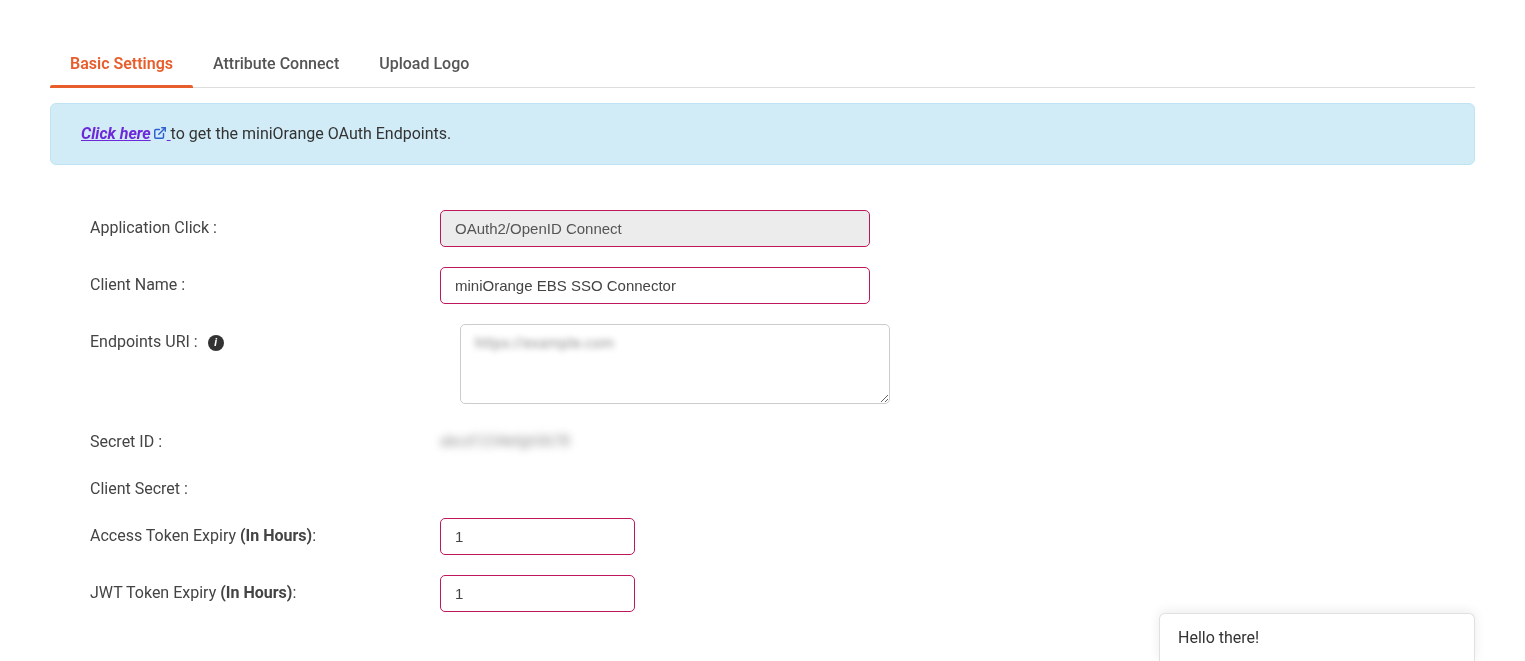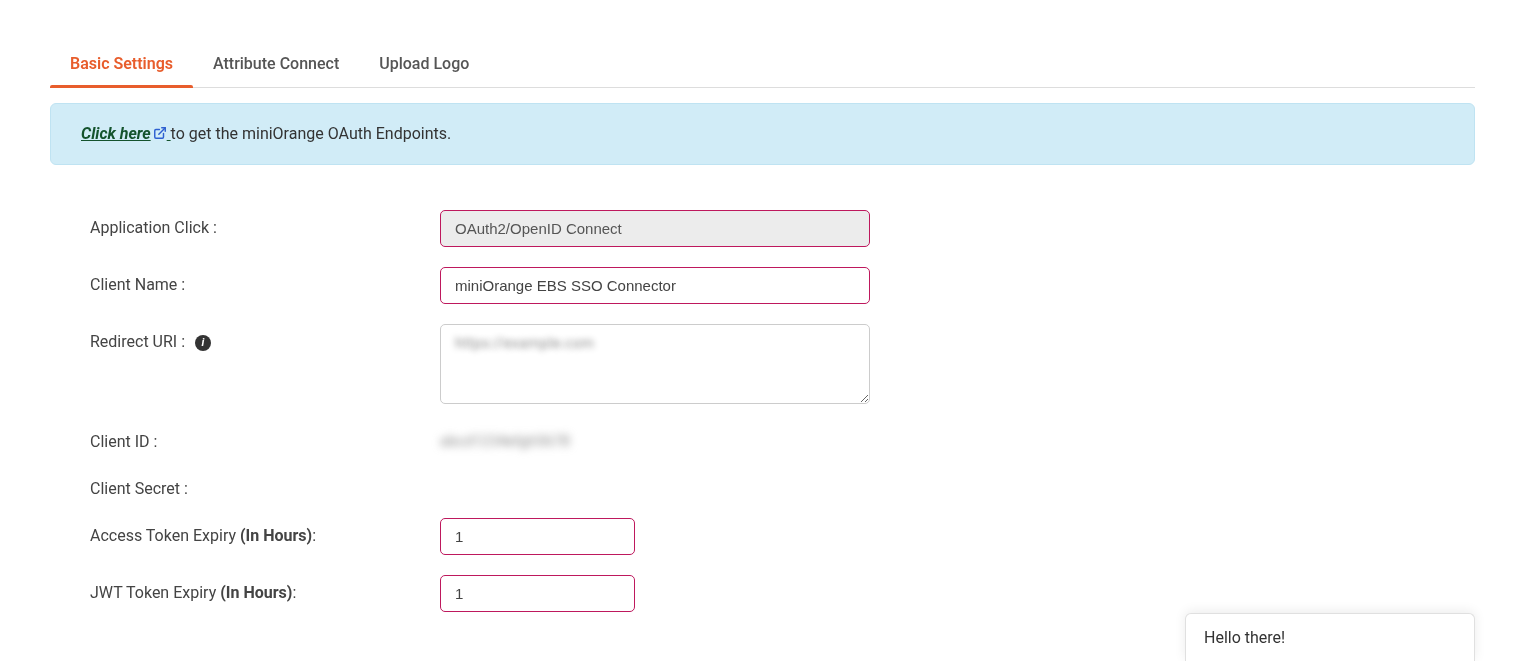--- a/index.html
+++ b/index.html
@@ -47,21 +47,21 @@
     .info-banner {
       background: #d1ecf7;
       border: 1px solid #bfe3f2;
       border-radius: 6px;
       padding: 20px 30px;
       font-size: 16px;
       color: #333;
       margin-bottom: 45px;
     }
     .info-banner a {
-      color: #14532d;
+      color: #6d28d9;
       font-style: italic;
       font-weight: 700;
       text-decoration: underline;
       cursor: pointer;
     }
     .external-icon {
       display: inline-block;
       vertical-align: -1px;
       margin-left: 2px;
     }
@@ -115,39 +115,40 @@
     .form-textarea {
       width: 430px;
       height: 80px;
       padding: 9px 14px;
       font-size: 15px;
       border: 1px solid #ccc;
       border-radius: 5px;
       resize: both;
       color: #888;
       font-family: inherit;
+      margin-left: 20px;
     }
     .blurred-text {
       filter: blur(4px);
       color: #888;
       font-size: 15px;
       padding-top: 8px;
       user-select: none;
     }
     .reveal-link {
       color: #2e2ed1;
       font-size: 16px;
       cursor: pointer;
       padding-top: 4px;
     }
     .chat-widget {
       position: fixed;
       right: 50px;
       bottom: 0;
-      width: 290px;
+      width: 316px;
       background: #fff;
       border: 1px solid #e0e0e0;
       border-bottom: none;
       border-radius: 6px 6px 0 0;
       box-shadow: 0 -2px 12px rgba(0,0,0,0.08);
       padding: 14px 18px;
       font-size: 16px;
       color: #333;
     }
   </style>
@@ -178,28 +179,28 @@
     <input type="text" class="form-input readonly" readonly="" value="OAuth2/OpenID Connect" style="">
   </div>
 
   <div class="form-row">
     <div class="form-label">Client Name :</div>
     <input type="text" class="form-input" value="miniOrange EBS SSO Connector" style="">
   </div>
 
   <div class="form-row">
     <div class="form-label">
-      <span>Redirect URI :</span>
+      <span>Endpoints URI :</span>
       <span class="info-icon">i</span>
     </div>
     <textarea class="form-textarea" style="color: transparent; text-shadow: rgb(136, 136, 136) 0px 0px 6px;">https://example.com</textarea>
   </div>
 
   <div class="form-row">
-    <div class="form-label">Client ID :</div>
+    <div class="form-label">Secret ID :</div>
     <div class="blurred-text">abcd1234efgh5678</div>
   </div>
 
   <div class="form-row">
     <div class="form-label">Client Secret :</div>
   </div>
 
   <div class="form-row">
     <div class="form-label">
       <span>Access Token Expiry </span><span class="bold">(In Hours)</span><span>:</span>

